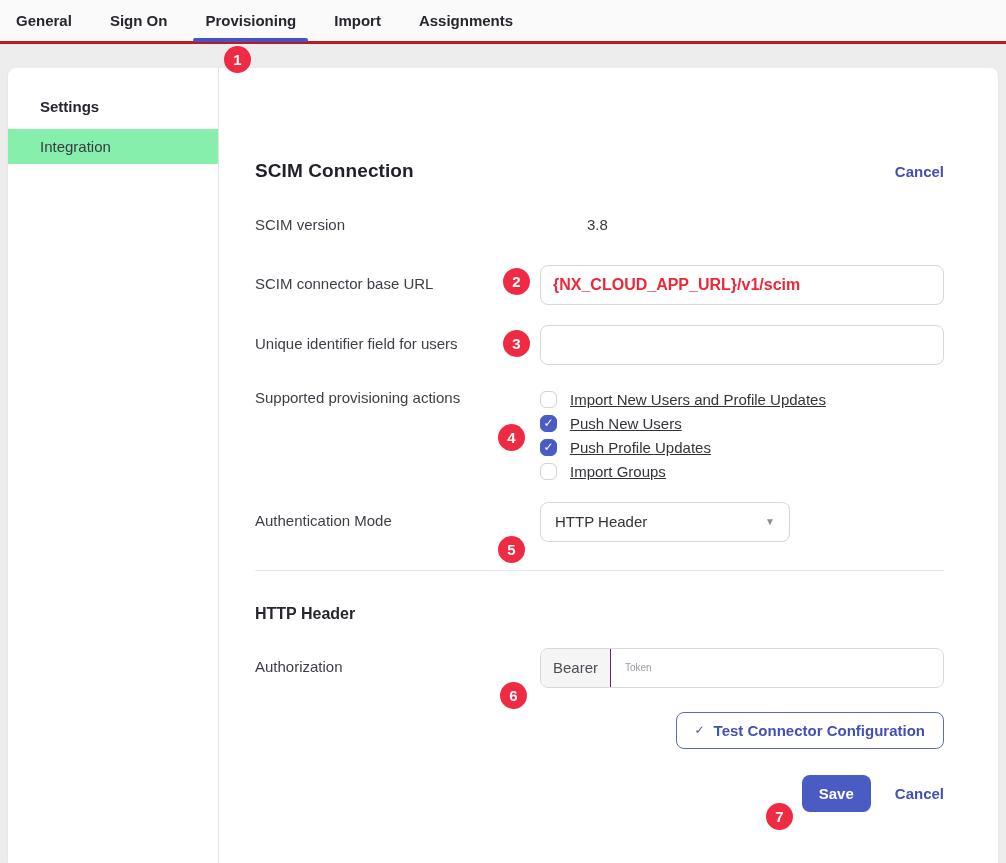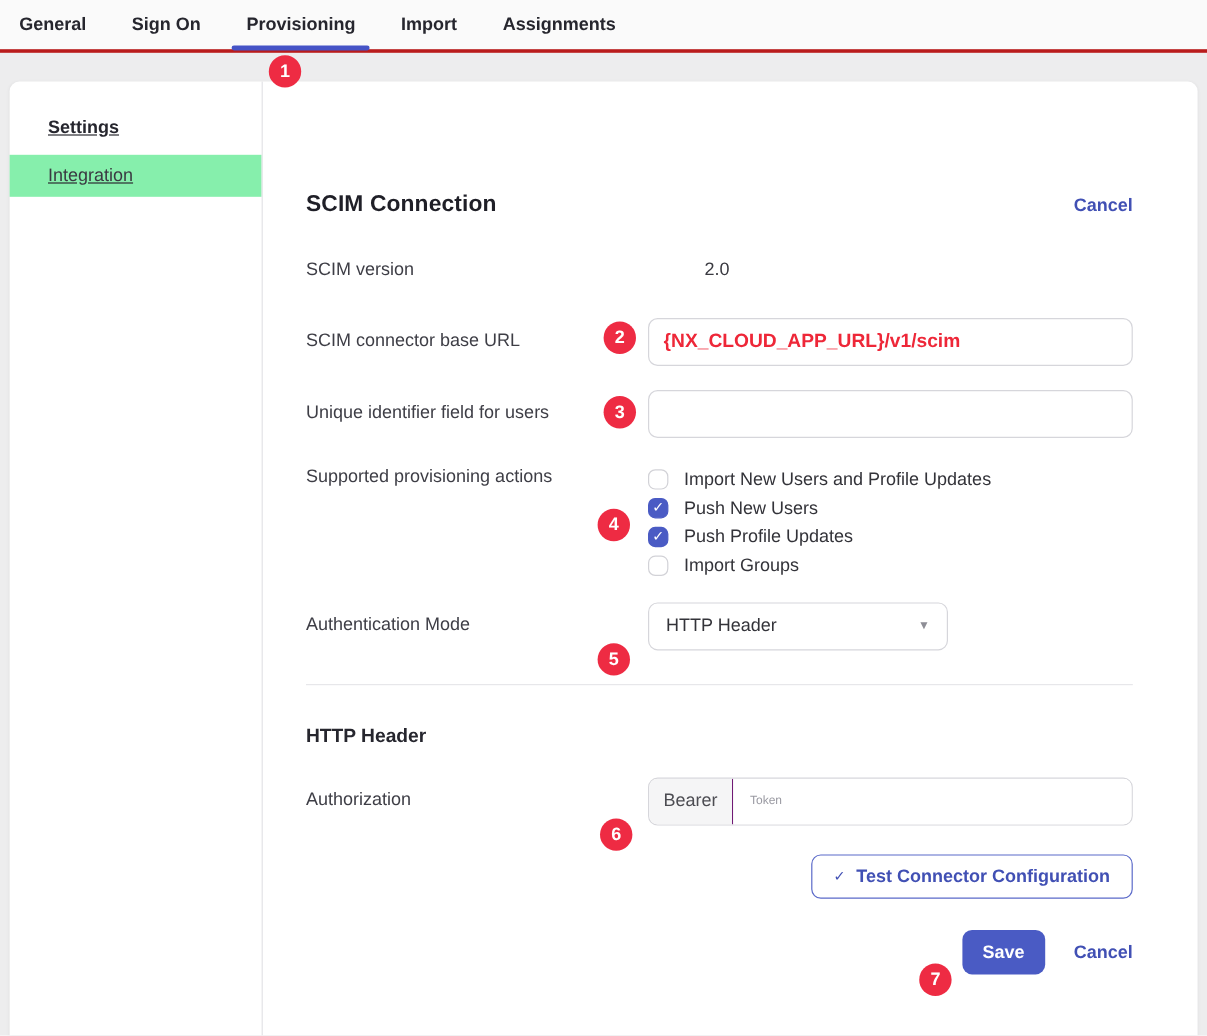--- a/index.html
+++ b/index.html
@@ -31,21 +31,21 @@
     height:4px; background:#4553c6; border-radius:2px;
   }
 
   
   .card {
     position:absolute; left:8px; right:8px; top:68px; bottom:0;
     background:#ffffff; border-radius:8px 8px 0 0;
     box-shadow:0 1px 3px rgba(0,0,0,0.06);
     display:flex;
   }
-  .sidebar { width:210px; padding-top:30px; flex-shrink:0;text-decoration:underline; }
+  .sidebar { width:210px; padding-top:30px; flex-shrink:0; }
   .sidebar-header {
     font-size:15px; font-weight:700; color:#26262e;
     padding:0 0 0 32px; margin-bottom:14px;
   }
   .sidebar-item {
     padding:9px 0 9px 32px; font-size:15px; color:#3a3a42; cursor:pointer;
   }
   .sidebar-item.selected { background:#86efac; }
   .v-divider { width:1px; background:#e3e3e7; flex-shrink:0; }
 
@@ -78,21 +78,21 @@
   .checkbox-list { display:flex; flex-direction:column; gap:7px; padding-top:2px; }
   .checkbox-row { display:flex; align-items:center; cursor:pointer; }
   .checkbox {
     width:17px; height:17px; border:1.5px solid #d2d2d7; border-radius:6px;
     background:#fff; margin-right:13px; flex-shrink:0;
     display:flex; align-items:center; justify-content:center;
   }
   .checkbox-row.checked .checkbox { background:#4a5bc4; border-color:#4a5bc4; }
   .checkbox .tick { display:none; color:#fff; font-size:12px; font-weight:700; line-height:1; }
   .checkbox-row.checked .tick { display:block; }
-  .checkbox-label { font-size:15px; color:#333339; }
+  .checkbox-label { font-size:15px; color:#333339;text-decoration:underline; }
 
   .row-auth { margin-bottom:28px; }
   .select {
     width:250px; height:40px; border:1px solid #d6d6db; border-radius:8px;
     background:#fff; display:flex; align-items:center; justify-content:space-between;
     padding:0 14px; font-size:15px; color:#333339; cursor:pointer;
   }
   .select .arrow { color:#8e8e96; font-size:10px; }
 
   .h-divider { border:none; border-top:1px solid #e7e7ea; margin:0 0 34px 0; }
@@ -170,21 +170,21 @@
 
     <div class="main">
 
       <div class="title-row">
         <div class="section-title">SCIM Connection</div>
         <a class="link">Cancel</a>
       </div>
 
       <div class="form-row row-version">
         <div class="form-label plain">SCIM version</div>
-        <div class="form-control value">2.0</div>
+        <div class="form-control value">3.8</div>
       </div>
 
       <div class="form-row">
         <div class="form-label">SCIM connector base URL</div>
         <div class="form-control">
           <input class="text-input url-red" type="text" value="{NX_CLOUD_APP_URL}/v1/scim" style="">
         </div>
       </div>
 
       <div class="form-row" style="margin-bottom:24px;">

